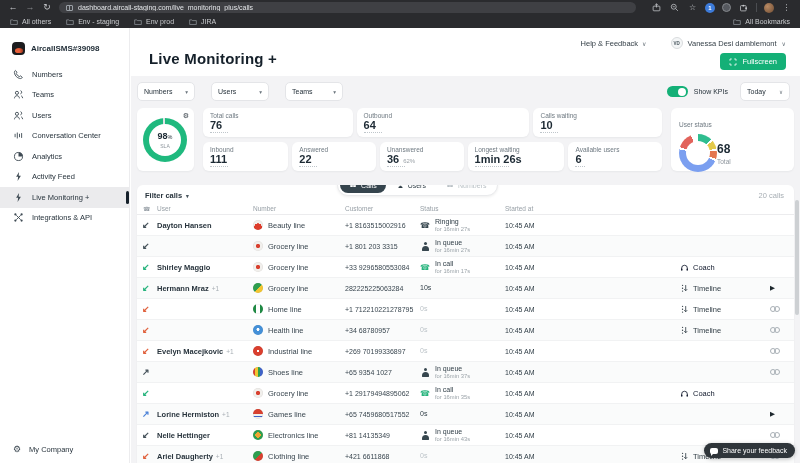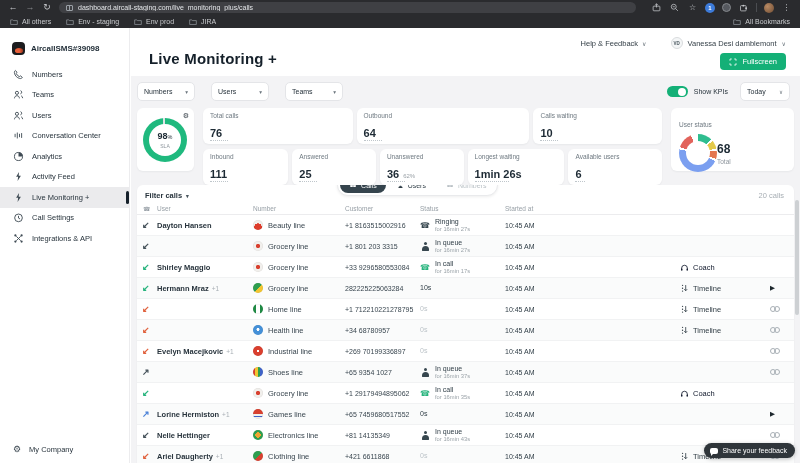--- a/index.html
+++ b/index.html
@@ -79,21 +79,21 @@
   .donut .hole{position:absolute;background:#fff;border-radius:50%;display:flex;flex-direction:column;align-items:center;justify-content:center}
   .sladonut{width:44px;height:44px;position:absolute;left:6px;top:10px}
   .sladonut .hole{left:6px;top:6px;right:6px;bottom:6px}
   .slaval{font-size:9px;font-weight:bold;color:#1d2a34;line-height:9px}
   .slaval .pct{font-size:5.5px;font-weight:normal}
   .slalabel{font-size:5px;color:#8d959c;margin-top:1px}
   .kgrid{flex:1;display:flex;flex-direction:column;gap:5px}
   .krow{display:flex;gap:4px;flex:1}
   .kcard{padding:4px 7px 3px 7px;display:flex;flex-direction:column;overflow:hidden}
   .klabel{font-size:6.5px;color:#6e7981;white-space:nowrap}
-  .kvalrow{display:flex;align-items:baseline;margin-top:9px}
+  .kvalrow{display:flex;align-items:baseline;margin-top:1px}
   .kval{font-size:11px;font-weight:bold;color:#1d2a34;line-height:11px;white-space:nowrap}
   .kunit{font-size:7px;font-weight:bold;color:#1d2a34}
   .kextra{font-size:6px;color:#9aa1a7;margin-left:4px}
   .kdots{width:18px;border-bottom:1px dotted #bfc6cb;height:2px}
   .uscard{width:123px;flex:none;padding:5px 8px;position:relative}
   .uslabel{font-size:6.5px;color:#6e7981}
   .usbody{display:flex;align-items:center;margin-top:3px;gap:0}
   .usdonut{width:38px;height:38px}
   .usdonut .hole{left:7px;top:7px;right:7px;bottom:7px}
   .ustotal{font-size:12px;font-weight:bold;color:#1d2a34}
@@ -296,27 +296,20 @@
         <span class="nlabel">Activity Feed</span>
       </div>
       <div class="nav-item active">
         <svg viewBox="0 0 12 12" fill="none">
             <path d="M6.6 1.2 3.4 6.4h2.2L5 10.8l3.6-5.6H6.2z" fill="currentColor" stroke="none"></path>
           </svg>
         <span class="nlabel">Live Monitoring +</span>
       </div>
       <div class="nav-item">
         <svg viewBox="0 0 12 12" fill="none">
-            <circle cx="6" cy="6.4" r="4.2"></circle>
-            <path d="M6 4.2v2.4l1.7 1"></path>
-          </svg>
-        <span class="nlabel">Call Settings</span>
-      </div>
-      <div class="nav-item">
-        <svg viewBox="0 0 12 12" fill="none">
             <circle cx="2.6" cy="2.6" r="1.2" fill="currentColor" stroke="none"></circle>
             <circle cx="9.4" cy="2.6" r="1.2" fill="currentColor" stroke="none"></circle>
             <circle cx="2.6" cy="9.4" r="1.2" fill="currentColor" stroke="none"></circle>
             <circle cx="9.4" cy="9.4" r="1.2" fill="currentColor" stroke="none"></circle>
             <path d="M3.6 3.6l4.8 4.8M8.4 3.6 3.6 8.4"></path>
           </svg>
         <span class="nlabel">Integrations &amp; API</span>
       </div>
     </div>
     <div class="sfoot">
@@ -416,21 +409,21 @@
               <span class="kvalrow">
                   <span class="kval">111</span>
                   <span class="kunit"></span>
                   <span class="kextra"></span>
                 </span>
               <span class="kdots"></span>
             </div>
             <div class="card kcard" style="flex:0.84">
               <span class="klabel">Answered</span>
               <span class="kvalrow">
-                  <span class="kval">25</span>
+                  <span class="kval">22</span>
                   <span class="kunit"></span>
                   <span class="kextra"></span>
                 </span>
               <span class="kdots"></span>
             </div>
             <div class="card kcard" style="flex:0.84">
               <span class="klabel">Unanswered</span>
               <span class="kvalrow">
                   <span class="kval">36</span>
                   <span class="kunit"></span>

